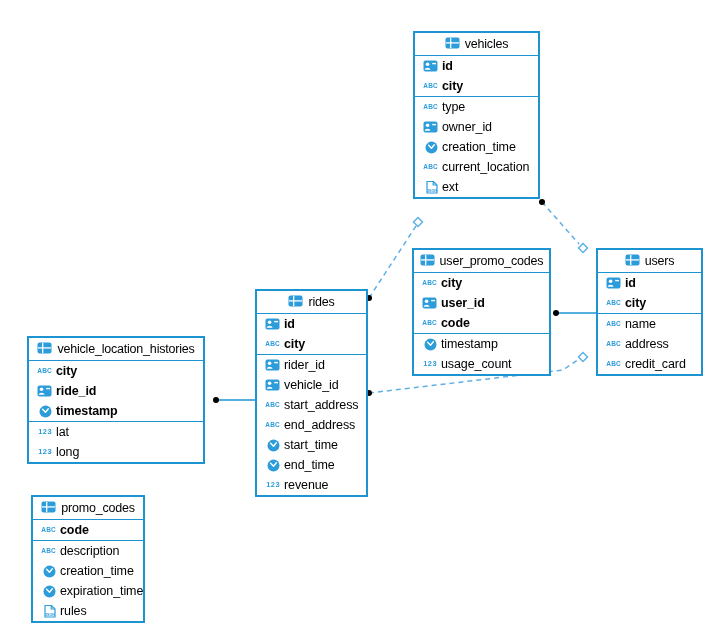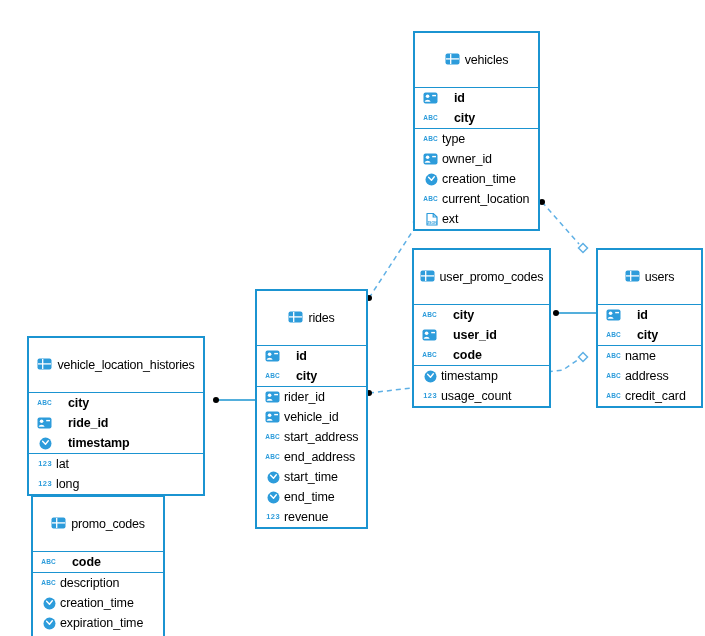--- a/index.html
+++ b/index.html
@@ -14,29 +14,29 @@
   .rel.solid{stroke:#1b94d1;}
   .diamond{fill:#ffffff;stroke:#5fb0e5;stroke-width:1.5px;}
   .dot{fill:#000000;}
   .tbl{
     position:absolute;background:#ffffff;border:2px solid #1b94d1;
     box-sizing:border-box;color:#000;
   }
   .thead{
     height:22px;display:flex;align-items:center;justify-content:center;gap:5px;
     border-bottom:1.5px solid #1b94d1;font-size:12.5px;letter-spacing:-0.2px;
-    white-space:nowrap;padding:16px 4px;
+    white-space:nowrap;padding:0 4px;
   }
   .section.fields{border-top:1.5px solid #1b94d1;}
   .row{
     height:20px;display:flex;align-items:center;gap:4px;
     padding:0 6px 0 5px;white-space:nowrap;
   }
   .fname{font-size:12.5px;letter-spacing:-0.1px;}
-  .row.pk .fname{font-weight:700;margin-left:12px;}
+  .row.pk .fname{font-weight:700;}
   .icw{width:18px;flex:0 0 18px;display:flex;align-items:center;justify-content:flex-end;}
   .tabc,.tnum{
     display:inline-block;color:#2d9cdb;font-weight:700;line-height:1;
     font-family:"Liberation Sans",sans-serif;
   }
   .tabc{font-size:6.5px;letter-spacing:0.2px;}
   .tnum{font-size:7.5px;letter-spacing:0.4px;}
 </style>
 </head>
 <body>
@@ -371,21 +371,21 @@
             <span class="fname">lat</span>
           </div>
           <div class="row">
             <span class="icw">
               <span class="tnum">123</span>
             </span>
             <span class="fname">long</span>
           </div>
         </div>
       </div>
-      <div class="tbl" style="left: 31px; top: 495px; width: 134px;">
+      <div class="tbl" style="left: 31px; top: 495px; width: 114px;">
         <div class="thead">
           <span class="hic"><svg width="15" height="12" viewBox="0 0 15 12">
               <rect x="0.5" y="0.5" width="14" height="11" rx="2" fill="#2d9cdb"></rect>
               <line x1="5.7" y1="1" x2="5.7" y2="11" stroke="#fff" stroke-width="1.3"></line>
               <line x1="1" y1="5.9" x2="14" y2="5.9" stroke="#fff" stroke-width="1.3"></line>
             </svg></span>
           <span>promo_codes</span>
         </div>
         <div class="section pks">
           <div class="row pk">

